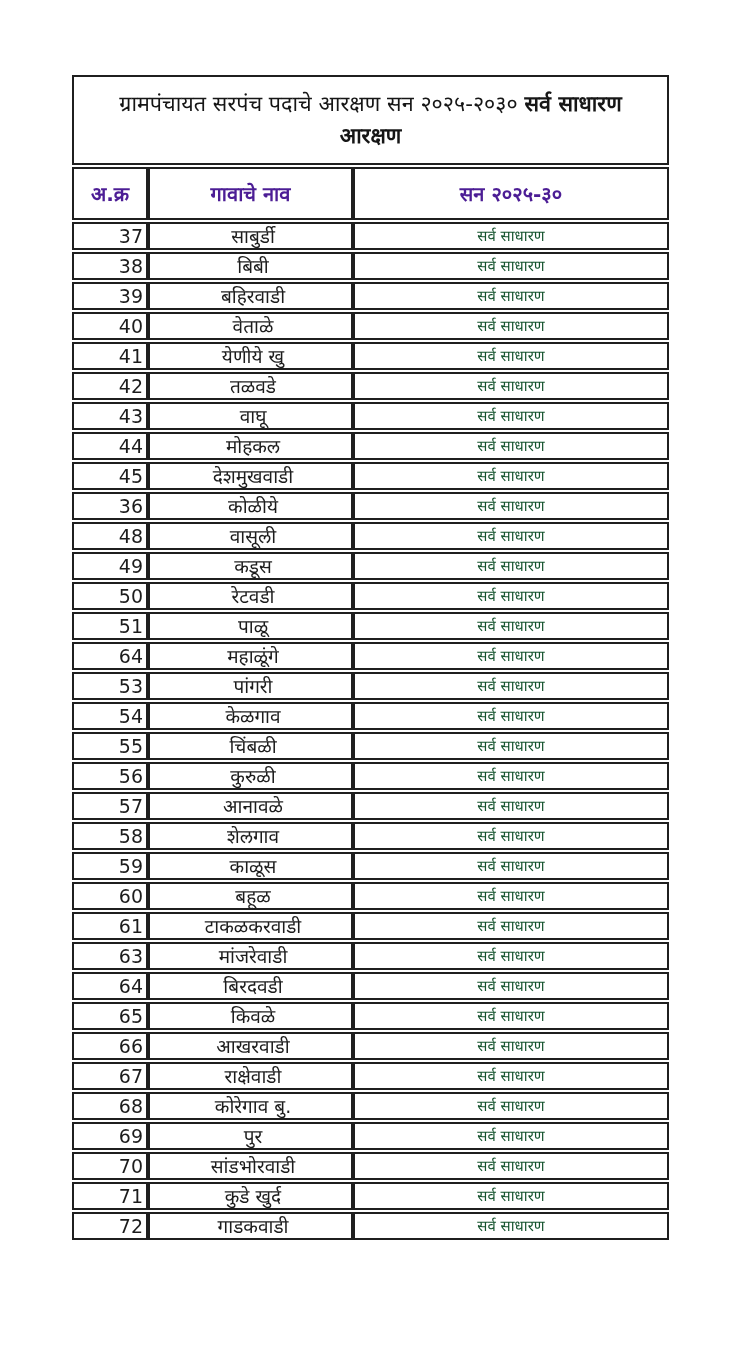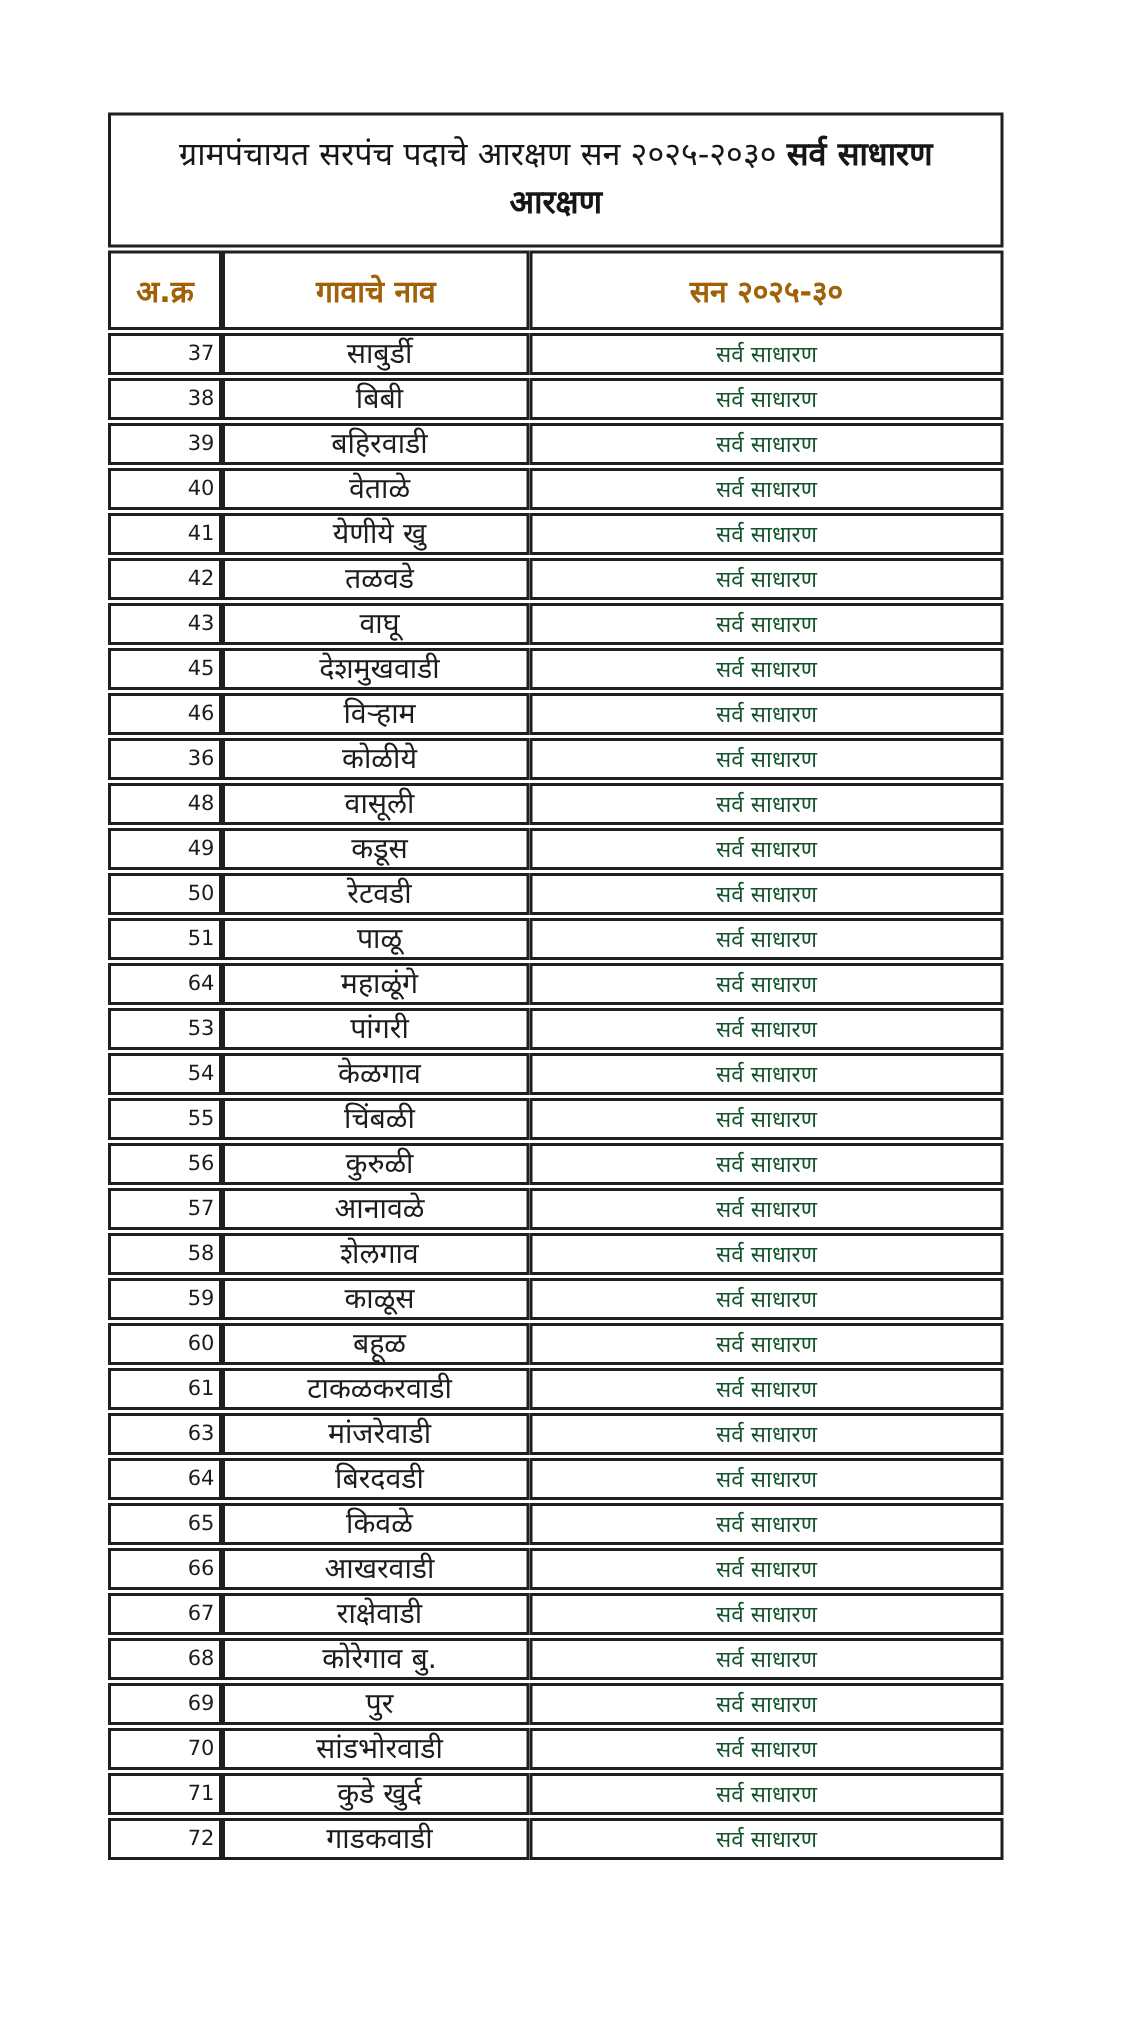--- a/index.html
+++ b/index.html
@@ -49,27 +49,27 @@
     border: 2px solid #1f1f1f;
     background: #ffffff;
     overflow: hidden;
     white-space: nowrap;
   }
   th {
     height: 53px;
     font-size: 20px;
     font-weight: 700;
     text-align: center;
-    color: #a16207;
+    color: #4c1d95;
   }
   td { height: 25px; padding: 0; }
   td.no {
     text-align: right;
     padding-right: 3px;
-    font-size: 14px;
+    font-size: 19px;
     line-height: 24px;
     margin-left: 40px;
   }
   td.village {
     text-align: center;
     padding-left: 5px;
     font-size: 19px;
     line-height: 24px;
   }
   td.category {
@@ -135,30 +135,30 @@
         <td class="no">42</td>
         <td class="village">तळवडे</td>
         <td class="category">सर्व साधारण</td>
       </tr>
           <tr>
         <td class="no">43</td>
         <td class="village">वाघू</td>
         <td class="category">सर्व साधारण</td>
       </tr>
           <tr>
+        <td class="no">44</td>
+        <td class="village">मोहकल</td>
+        <td class="category">सर्व साधारण</td>
+      </tr>
+          <tr>
         <td class="no">45</td>
         <td class="village">देशमुखवाडी</td>
         <td class="category">सर्व साधारण</td>
       </tr>
           <tr>
-        <td class="no">46</td>
-        <td class="village">विऱ्हाम</td>
-        <td class="category">सर्व साधारण</td>
-      </tr>
-          <tr>
         <td class="no">36</td>
         <td class="village">कोळीये</td>
         <td class="category">सर्व साधारण</td>
       </tr>
           <tr>
         <td class="no">48</td>
         <td class="village">वासूली</td>
         <td class="category">सर्व साधारण</td>
       </tr>
           <tr>

